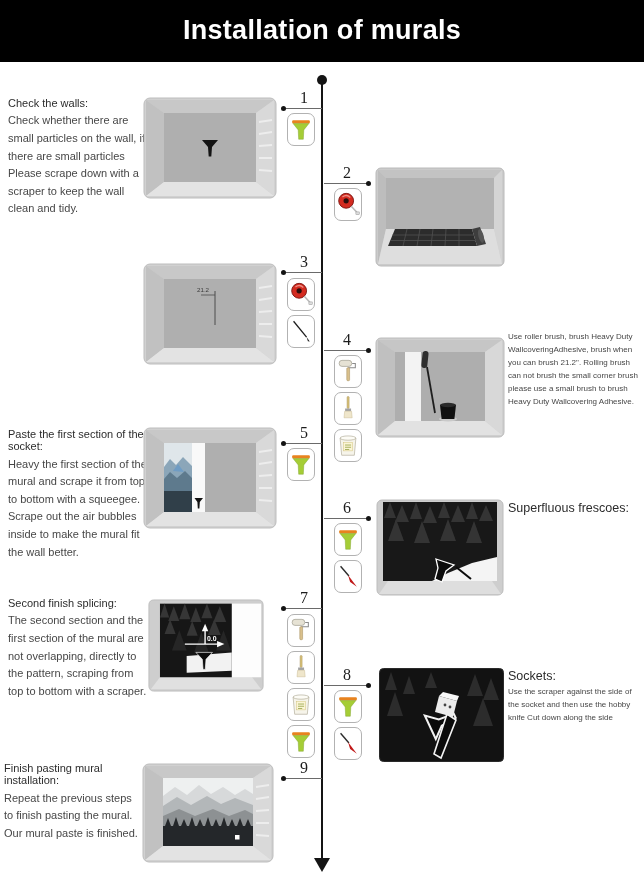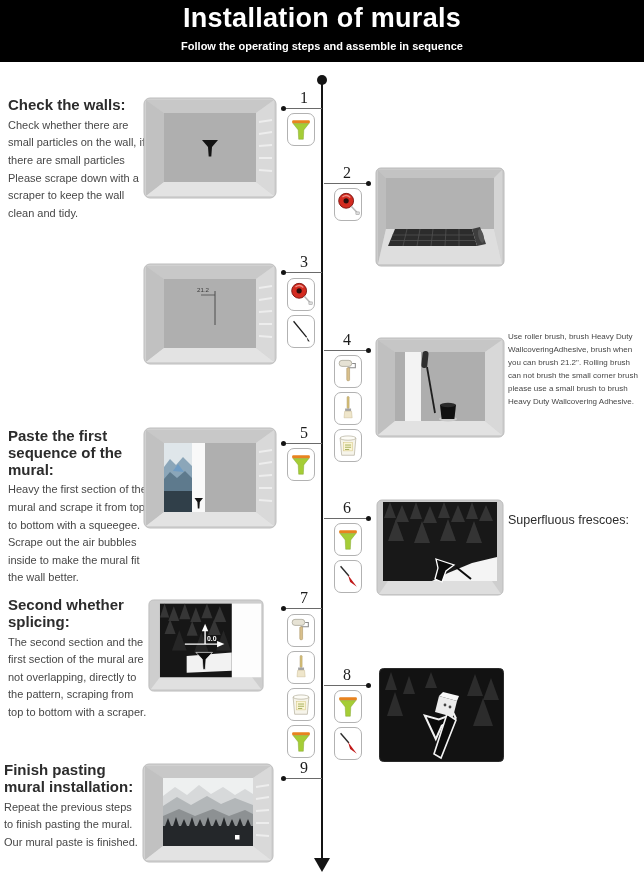--- a/index.html
+++ b/index.html
@@ -2,37 +2,37 @@
 <html><head>
 <meta charset="utf-8">
 <style>
 * { margin:0; padding:0; box-sizing:border-box; }
 html,body { background:#fff; }
 body { font-family:"Liberation Sans", sans-serif; }
 .page { position:relative; width:644px; height:879px; background:#fff; overflow:hidden; }
 
 
 .header { position:absolute; top:0; left:0; width:644px; height:62px; background:#000; color:#fff; text-align:center; }
-.header .title { font-size:27px; font-weight:700; padding-top:3px; letter-spacing:.3px; }
-.header .subtitle { font-size:11px; font-weight:700; margin-top:6px; }
+.header .title { font-size:27px; font-weight:700; padding-top:15px; letter-spacing:.3px; }
+.header .subtitle { font-size:14px; font-weight:700; margin-top:15px; }
 
 
 .tl-line { position:absolute; left:321px; top:80px; width:2px; height:780px; background:#141414; }
 .tl-dot { position:absolute; left:317px; top:75px; width:10px; height:10px; border-radius:50%; background:#141414; }
 .tl-arrow { position:absolute; left:314px; top:858px; width:0; height:0; border-left:8px solid transparent; border-right:8px solid transparent; border-top:14px solid #141414; }
 
 
 .conn { position:absolute; height:1px; background:#6a6a6a; }
 .conn-dot { position:absolute; width:5px; height:5px; border-radius:50%; background:#141414; }
 .num { position:absolute; width:26px; text-align:center; font-size:16px; color:#1c1c1c; font-family:"Liberation Serif", serif; }
 
 
 .txt { position:absolute; color:#474747; }
 .txt h3 { font-weight:400; color:#2c2c2c; line-height:1.12; margin-bottom:3px; }
-.txt-l h3 { font-size:15px;font-weight:bold; }
+.txt-l h3 { font-size:11px; }
 .txt-l p { font-size:11px; line-height:1.6; }
 .txt-r h3 { font-size:12.5px; }
 .txt-r p { font-size:8px; line-height:1.62; }
 
 
 .img { position:absolute; }
 .img svg { display:block; width:100%; height:100%; }
 
 
 .tools { position:absolute; display:flex; flex-direction:column; gap:4px; }
@@ -209,21 +209,21 @@
     </svg>
   </div>
   <div class="txt txt-r" style="left:508px;top:331px;width:134px;">
     <p>Use roller brush, brush Heavy Duty WallcoveringAdhesive, brush when you can brush 21.2". Rolling brush can not brush the small corner brush please use a small brush to brush Heavy Duty Wallcovering Adhesive.</p>
   </div>
 
   <div class="conn" style="left:286px;top:443px;width:36px;"></div>
   <div class="conn-dot" style="left:281px;top:441px;"></div>
   <div class="num" style="left:291px;top:424px;">5</div>
   <div class="txt txt-l" style="left:8px;top:428px;width:140px;">
-    <h3>Paste the first sequence of the mural:</h3>
+    <h3>Paste the first section of the socket:</h3>
     <p>Heavy the first section of the mural and scrape it from top to bottom with a squeegee. Scrape out the air bubbles inside to make the mural fit the wall better.</p>
   </div>
   <div class="img" style="left:143px;top:427px;width:134px;height:102px;">
     <svg viewBox="0 0 134 102">
       <rect x="1" y="1" width="132" height="100" rx="6" fill="#d1d1d1" stroke="#bdbdbd"></rect>
       <polygon points="3,3 131,3 113,16 21,16" fill="#c8c8c8"></polygon>
       <polygon points="3,3 21,16 21,85 3,99" fill="#c1c1c1"></polygon>
       <polygon points="131,3 131,99 113,85 113,16" fill="#d9d9d9"></polygon>
       <polygon points="3,99 21,85 113,85 131,99" fill="#e3e3e3"></polygon>
       <rect x="21" y="16" width="92" height="69" fill="#afafaf"></rect>
@@ -288,29 +288,29 @@
         <polygon points="20,20 28,42 12,42"></polygon>
           <polygon points="46,22 54,44 38,44"></polygon>
         <polygon points="72,20 80,42 64,42"></polygon>
           <polygon points="98,22 106,44 90,44"></polygon>
       </g>
       <polygon points="56,82 121,82 121,58 96,64 72,74" fill="#f4f4f4"></polygon>
       <path d="M60 60l18 6-8 6-4 11-7-3 3-11z" fill="#0c0c0c" stroke="#fff" stroke-width="1.3"></path>
       <line x1="80" y1="68" x2="95" y2="80" stroke="#0c0c0c" stroke-width="2"></line>
     </svg>
   </div>
-  <div class="txt txt-r" style="left:508px;top:513px;width:134px;">
+  <div class="txt txt-r" style="left:508px;top:501px;width:134px;">
     <h3>Superfluous frescoes:</h3>
   </div>
 
   <div class="conn" style="left:286px;top:608px;width:36px;"></div>
   <div class="conn-dot" style="left:281px;top:606px;"></div>
   <div class="num" style="left:291px;top:589px;">7</div>
   <div class="txt txt-l" style="left:8px;top:597px;width:140px;">
-    <h3>Second whether splicing:</h3>
+    <h3>Second finish splicing:</h3>
     <p>The second section and the first section of the mural are not overlapping, directly to the pattern, scraping from top to bottom with a scraper.</p>
   </div>
   <div class="img" style="left:148px;top:595px;width:116px;height:101px;">
     <svg viewBox="0 0 126 101">
       <rect x="1" y="1" width="124" height="99" rx="5" fill="#cecece" stroke="#bcbcbc"></rect>
       <polygon points="3,98 13,85 113,85 123,98" fill="#e0e0e0"></polygon>
       <rect x="13" y="5" width="110" height="80" fill="#fdfdfd"></rect>
       <rect x="13" y="5" width="78" height="80" fill="#161616"></rect>
       <g fill="#363636">
         <polygon points="18,5 23,20 13,20"></polygon>
@@ -401,20 +401,24 @@
       </g>
       <path d="M52 44h26l-9.5 11-1.2 16h-4.6l-1.2-16z" fill="#0a0a0a" stroke="#f2f2f2" stroke-width="2" transform="rotate(-115 63 56)"></path>
       <path d="M68 46l9 6-15 38-7-4z" fill="#0a0a0a" stroke="#f2f2f2" stroke-width="1.6"></path>
       <g>
         <polygon points="60,28 78,33 74,49 56,44" fill="#ececec"></polygon>
         <polygon points="60,28 78,33 80,28 64,24" fill="#f8f8f8"></polygon>
         <circle cx="66" cy="37" r="1.4" fill="#444"></circle>
           <circle cx="71" cy="39" r="1.4" fill="#444"></circle>
       </g>
     </svg>
+  </div>
+  <div class="txt txt-r" style="left:508px;top:669px;width:134px;">
+    <h3>Sockets:</h3>
+    <p>Use the scraper against the side of the socket and then use the hobby knife Cut down along the side</p>
   </div>
 
   <div class="conn" style="left:286px;top:778px;width:36px;"></div>
   <div class="conn-dot" style="left:281px;top:776px;"></div>
   <div class="num" style="left:291px;top:759px;">9</div>
   <div class="txt txt-l" style="left:4px;top:762px;width:140px;">
     <h3>Finish pasting mural installation:</h3>
     <p>Repeat the previous steps to finish pasting the mural. Our mural paste is finished.</p>
   </div>
   <div class="img" style="left:142px;top:763px;width:132px;height:100px;">

